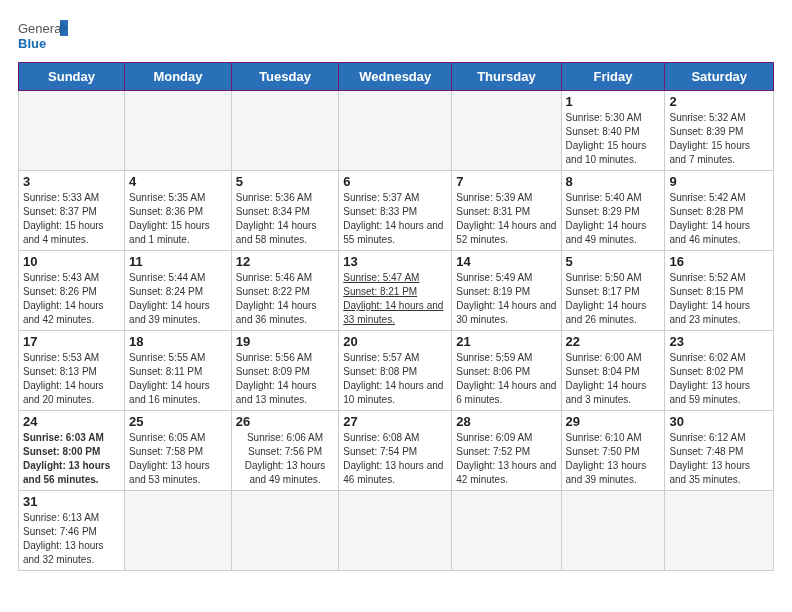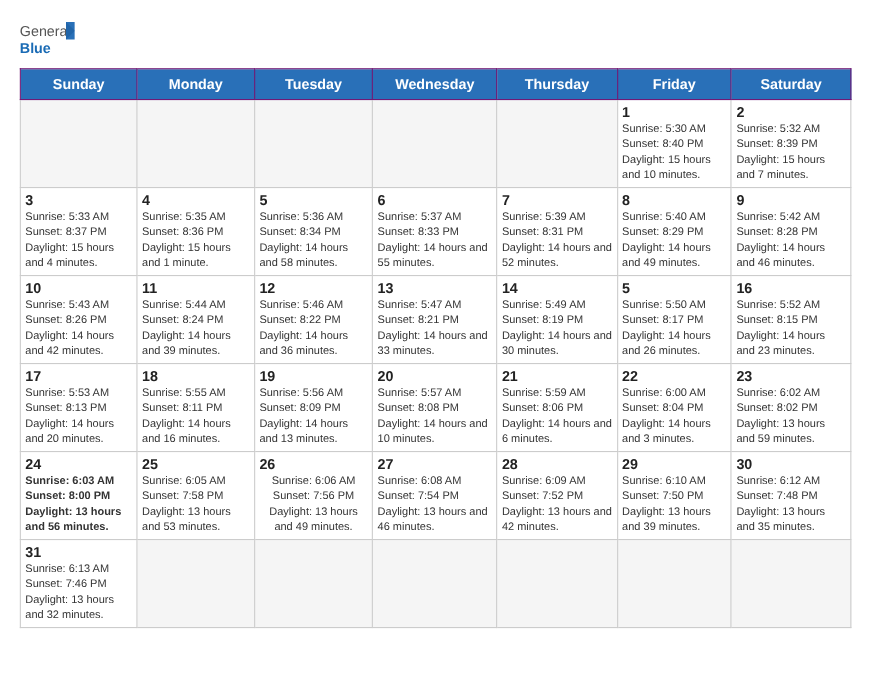--- a/index.html
+++ b/index.html
@@ -192,21 +192,21 @@
 Daylight: 14 hours and 39 minutes.</div>
           </td>
           <td>
             <span class="day-num">12</span>
             <div class="day-info" style="white-space: pre-line;">Sunrise: 5:46 AM
 Sunset: 8:22 PM
 Daylight: 14 hours and 36 minutes.</div>
           </td>
           <td>
             <span class="day-num">13</span>
-            <div class="day-info" style="white-space: pre-line;">Sunrise: 5:47 AM
+            <div class="day-info" style="white-space: pre-line; text-decoration: underline;">Sunrise: 5:47 AM
 Sunset: 8:21 PM
 Daylight: 14 hours and 33 minutes.</div>
           </td>
           <td>
             <span class="day-num">14</span>
             <div class="day-info" style="white-space: pre-line;">Sunrise: 5:49 AM
 Sunset: 8:19 PM
 Daylight: 14 hours and 30 minutes.</div>
           </td>
           <td>

